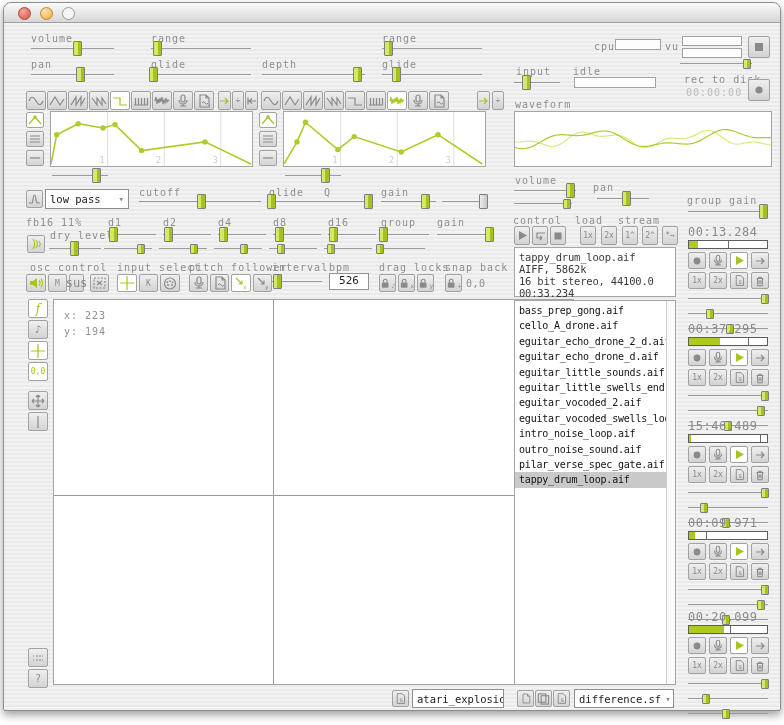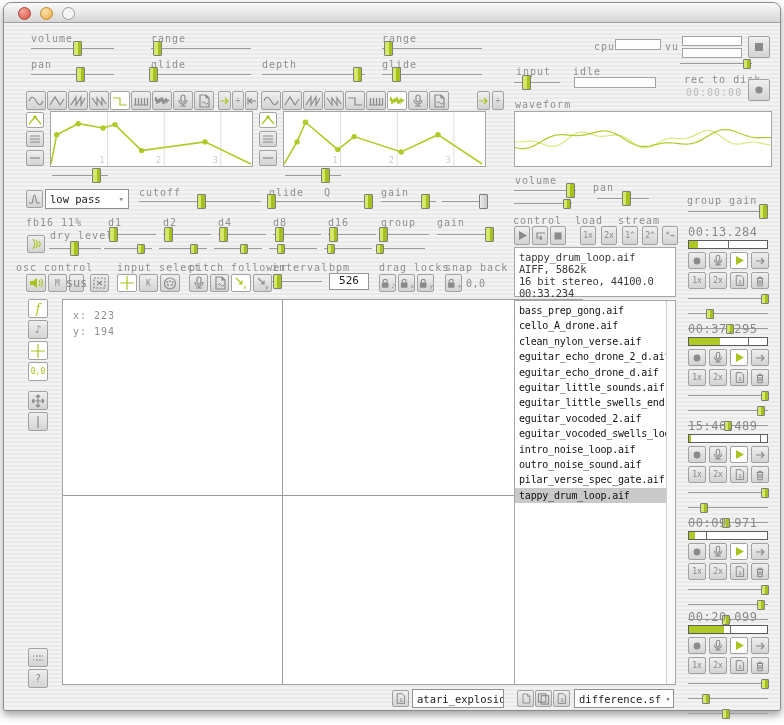--- a/index.html
+++ b/index.html
@@ -30,21 +30,21 @@
 .ib.grn{color:#a9c41f}
 .ib svg{stroke:currentColor;fill:none;stroke-width:1.2;display:block}
 .ib .fil{fill:currentColor;stroke:none}
 .panel{position:absolute;background:#fff;border:1px solid #a5a5a5}
 .dd{position:absolute;display:flex;align-items:center;background:#fff;border:1px solid #8f8f8f;
   font-size:10.5px;color:#1a1a1a;padding:0 4px;white-space:nowrap;overflow:hidden}
 .dd .arr{margin-left:auto;color:#8a8a8a;font-size:9px;padding-left:4px}
 .inp{position:absolute;background:#fff;border:1px solid #949494;font-size:11px;color:#222;
   text-align:center;font-family:inherit}
 .coord{position:absolute;font-size:10px;letter-spacing:1px;color:#8f8f8f}
-.canvas{position:absolute;left:58px;top:296px;width:521px;height:386px;background:#fff;border:1px solid #a5a5a5}
+.canvas{position:absolute;left:49px;top:296px;width:521px;height:386px;background:#fff;border:1px solid #a5a5a5}
 .canvas .vx{position:absolute;left:219px;top:0;bottom:0;border-left:1px solid #9a9a9a}
 .canvas .hy{position:absolute;top:195px;left:0;right:0;border-top:1px solid #9a9a9a}
 .flist-items{position:absolute;left:0;top:2px;right:9px;bottom:1px;overflow:hidden}
 .fitem{height:15.4px;line-height:15.4px;padding-left:4px;font-size:10px;letter-spacing:-.2px;
   color:#111;white-space:nowrap;overflow:hidden}
 .fitem.sel{background:#c9c9c9}
 .fscroll{position:absolute;right:0;top:0;bottom:0;width:9px;background:#fafafa;border-left:1px solid #cfcfcf}
 .finfo{font-size:10.5px;color:#3a3a3a;line-height:12px;padding:3px 4px;letter-spacing:-.2px;white-space:nowrap;overflow:hidden}
 .grp{position:absolute;left:684px;width:80px}
 .grp .time{font-size:12px;letter-spacing:.5px;color:#8a8a8a}
@@ -391,21 +391,21 @@
   <div class="sl sm" style="left:373px;top:238px;width:48px;--p:7%">
       <span class="tr"></span>
       <b class="th"></b>
     </div>
   <div class="lbl" style="left:433px;top:214px">gain</div>
   <div class="sl" style="left:433px;top:224px;width:55px;--p:95%">
       <span class="tr"></span>
       <b class="th"></b>
     </div>
 
-  <div class="lbl" style="left:12px;top:259px">osc control</div>
+  <div class="lbl" style="left:26px;top:259px">osc control</div>
   <div class="ib grn" style="left:22px;top:271px;width:20px;height:18px">
       <svg width="14" height="12" viewBox="0 0 14 12">
         <path class="fil" d="M1,4 H4 L8,1 V11 L4,8 H1 Z"></path>
         <path d="M10,3.5 a3.5,3.5 0 0 1 0,5 M12,2 a6,6 0 0 1 0,8"></path>
       </svg>
     </div>
   <div class="ib" style="left:44px;top:271px;width:19px;height:18px">M</div>
   <div class="ib" style="left:65px;top:271px;width:15px;height:18px;font-size:12px">sus</div>
   <div class="ib" style="left:86px;top:271px;width:19px;height:18px">
       <svg width="13" height="12" viewBox="0 0 13 12">
@@ -622,21 +622,20 @@
       <div>AIFF, 5862k</div>
       <div>16 bit stereo, 44100.0</div>
       <div>00:33.234</div>
     </div>
   </div>
 
   <div class="panel" style="left:510px;top:297px;width:162px;height:385px">
     <div class="flist-items">
         <div class="fitem">bass_prep_gong.aif</div>
         <div class="fitem">cello_A_drone.aif</div>
-        <div class="fitem">clean_nylon_verse.aif</div>
         <div class="fitem">eguitar_echo_drone_2_d.aif</div>
         <div class="fitem">eguitar_echo_drone_d.aif</div>
         <div class="fitem">eguitar_little_sounds.aif</div>
         <div class="fitem">eguitar_little_swells_end.aif</div>
         <div class="fitem">eguitar_vocoded_2.aif</div>
         <div class="fitem">eguitar_vocoded_swells_loop.a</div>
         <div class="fitem">intro_noise_loop.aif</div>
         <div class="fitem">outro_noise_sound.aif</div>
         <div class="fitem">pilar_verse_spec_gate.aif</div>
         <div class="fitem sel">tappy_drum_loop.aif</div>

